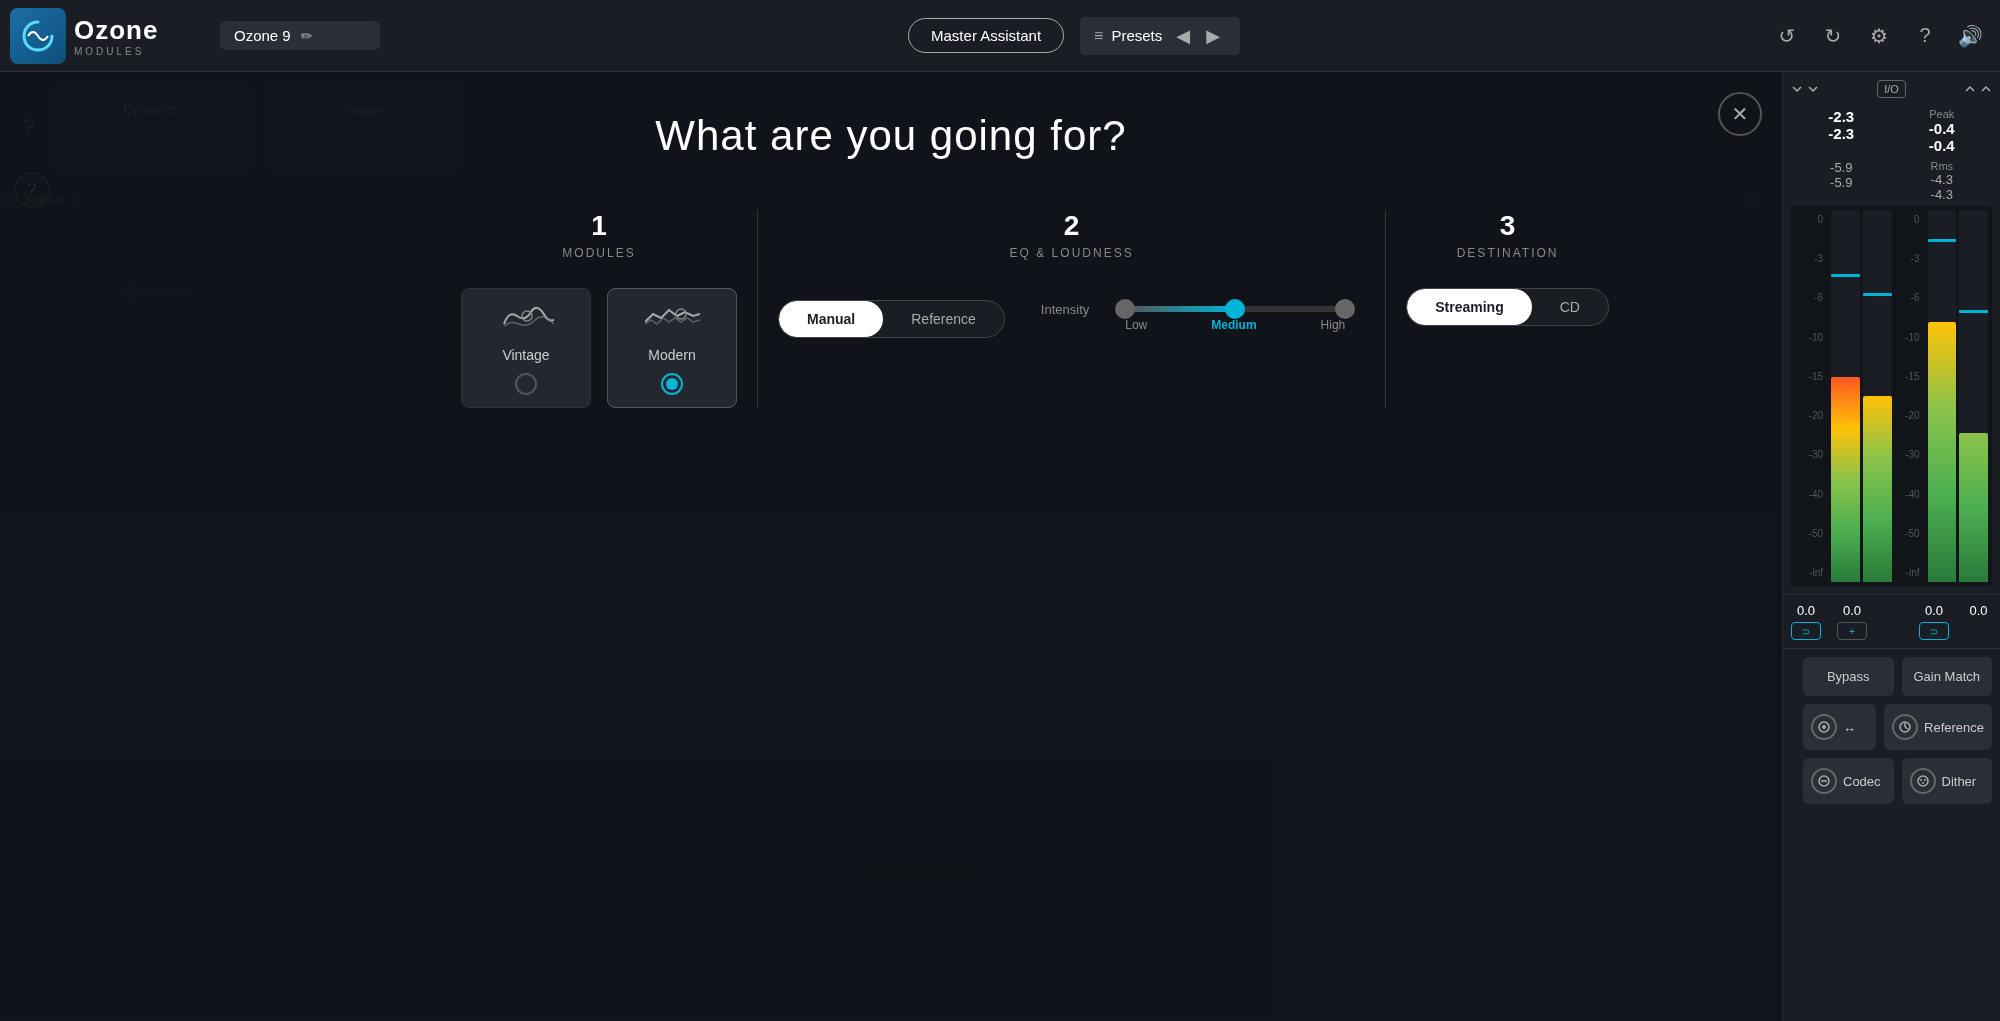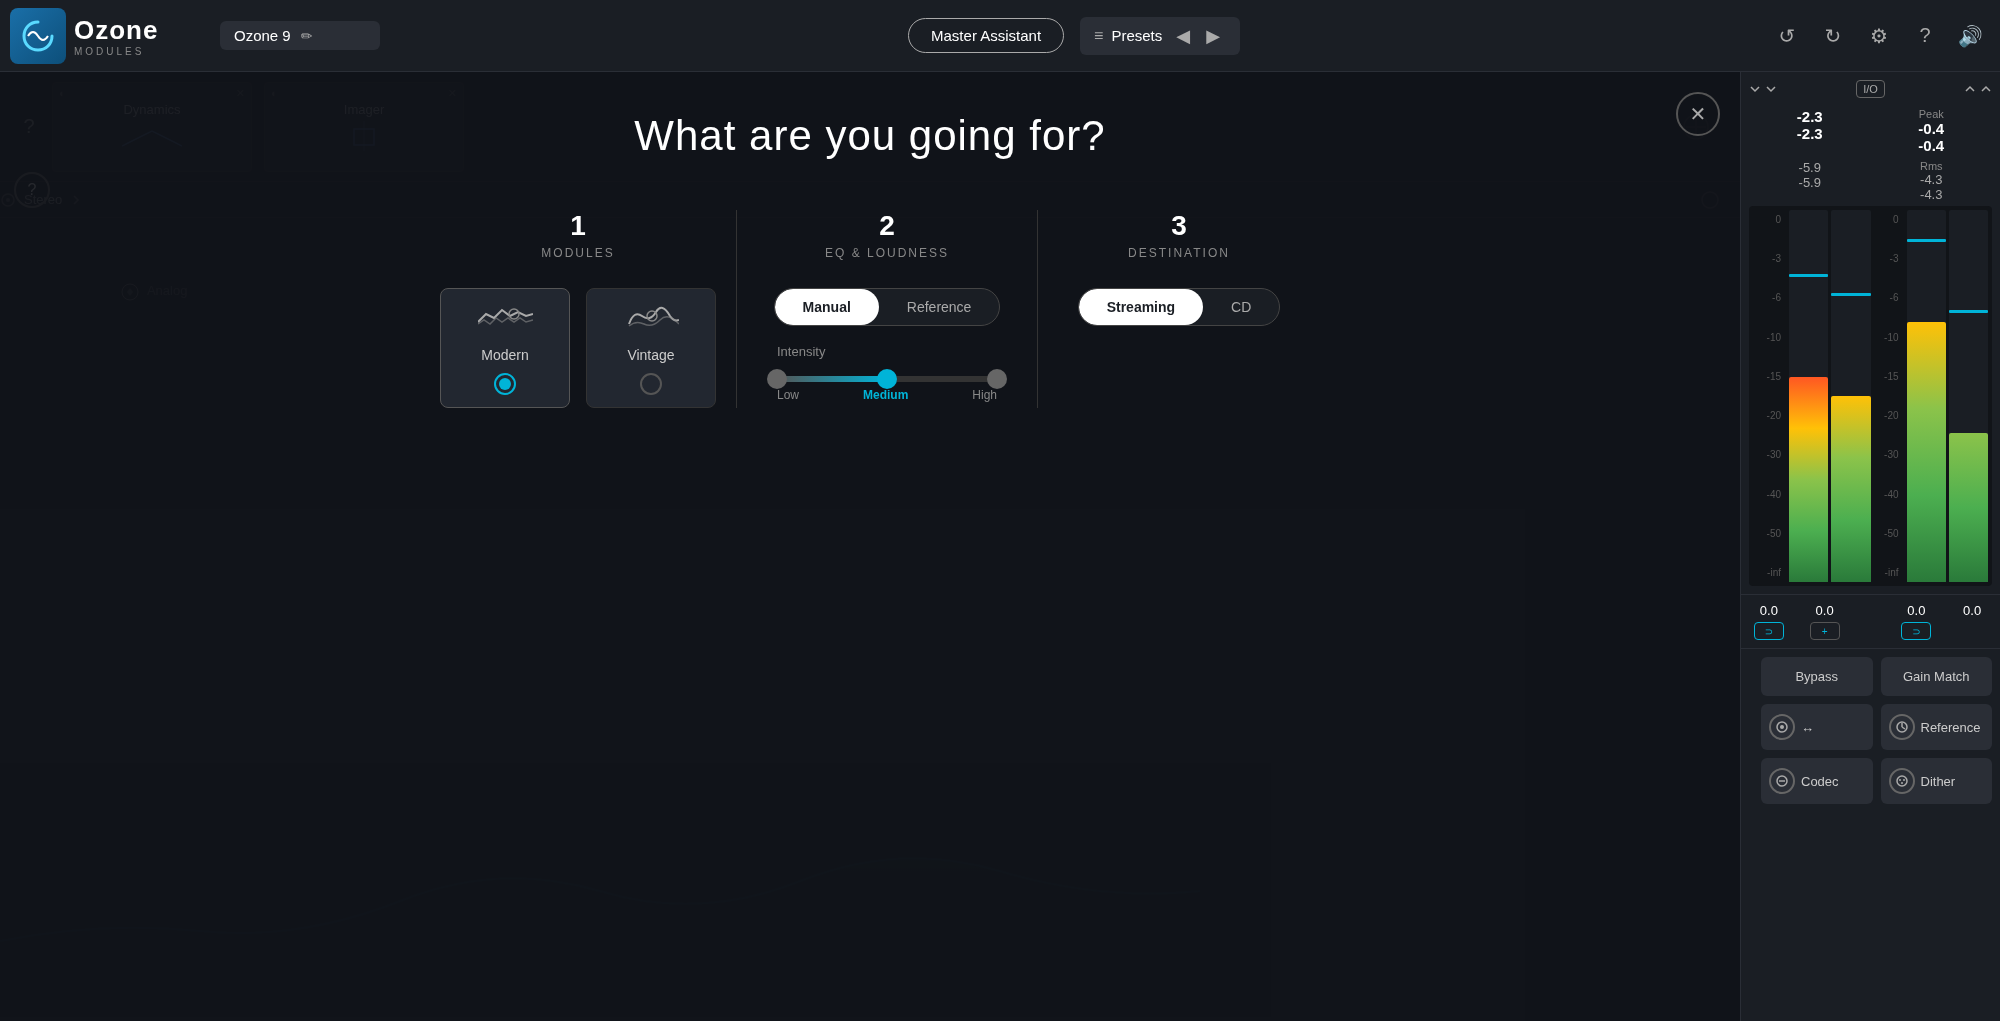--- a/index.html
+++ b/index.html
@@ -347,23 +347,24 @@
     .radio-dot {
       width: 12px;
       height: 12px;
       border-radius: 50%;
       background: #00b4d8;
     }
 
     
     .eq-section {
       display: flex;
-      flex-direction: column;
+      flex-direction: row;
       align-items: center;
       gap: 16px;
+      margin-top: 12px;
     }
 
     .toggle-group {
       display: flex;
       background: #1a1e24;
       border: 1px solid #444;
       border-radius: 24px;
       overflow: hidden;
     }
 
@@ -509,21 +510,21 @@
     }
 
     .next-hint {
       font-size: 13px;
       color: #888;
       font-style: italic;
     }
 
     
     .right-panel {
-      width: 260px;
+      width: 218px;
       background: #1a1e24;
       border-left: 1px solid #2a2e36;
       display: flex;
       flex-direction: column;
     }
 
     
     .meter-section {
       padding: 8px;
       border-bottom: 1px solid #2a2e36;
@@ -848,44 +849,44 @@
 
       <h1 class="modal-title">What are you going for?</h1>
 
       <div class="steps-container">
 
         <div class="step-section">
           <div class="step-num">1</div>
           <div class="step-label">MODULES</div>
           <div class="module-options">
 
+            <div class="module-option">
+              <div class="module-icon">
+                <svg width="55" height="28" viewBox="0 0 55 28">
+                  <path d="M5,22 Q10,8 18,14 Q26,20 32,10 Q38,0 46,14 Q50,20 55,18" stroke="#aaa" stroke-width="2" fill="none"></path>
+                  <path d="M5,24 Q12,18 20,22 Q28,26 36,18 Q44,10 55,22" stroke="#888" stroke-width="1.5" fill="none" opacity="0.6"></path>
+                  <circle cx="28" cy="14" r="5" stroke="#888" stroke-width="1.5" fill="none"></circle>
+                </svg>
+              </div>
+              <span class="module-option-label">Vintage</span>
+              <div class="radio-circle"></div>
+            </div>
+
             <div class="module-option selected">
               <div class="module-icon">
                 <svg width="55" height="28" viewBox="0 0 55 28">
                   <polyline points="0,20 8,12 16,16 24,8 32,14 40,10 48,14 55,12" stroke="#aaa" stroke-width="2" fill="none"></polyline>
                   <polyline points="0,22 6,18 12,22 18,16 24,20 30,16 36,20 42,16 48,20 55,18" stroke="#888" stroke-width="1.5" fill="none" opacity="0.6"></polyline>
                   <circle cx="36" cy="12" r="5" stroke="#888" stroke-width="1.5" fill="none"></circle>
                 </svg>
               </div>
               <span class="module-option-label">Modern</span>
               <div class="radio-circle active">
                 <div class="radio-dot"></div>
               </div>
-            </div>
-
-            <div class="module-option">
-              <div class="module-icon">
-                <svg width="55" height="28" viewBox="0 0 55 28">
-                  <path d="M5,22 Q10,8 18,14 Q26,20 32,10 Q38,0 46,14 Q50,20 55,18" stroke="#aaa" stroke-width="2" fill="none"></path>
-                  <path d="M5,24 Q12,18 20,22 Q28,26 36,18 Q44,10 55,22" stroke="#888" stroke-width="1.5" fill="none" opacity="0.6"></path>
-                  <circle cx="28" cy="14" r="5" stroke="#888" stroke-width="1.5" fill="none"></circle>
-                </svg>
-              </div>
-              <span class="module-option-label">Vintage</span>
-              <div class="radio-circle"></div>
             </div>
           </div>
         </div>
 
         <div class="step-section">
           <div class="step-num">2</div>
           <div class="step-label">EQ &amp; LOUDNESS</div>
           <div class="eq-section">
             <div class="toggle-group">
               <button class="toggle-btn active">Manual</button>

